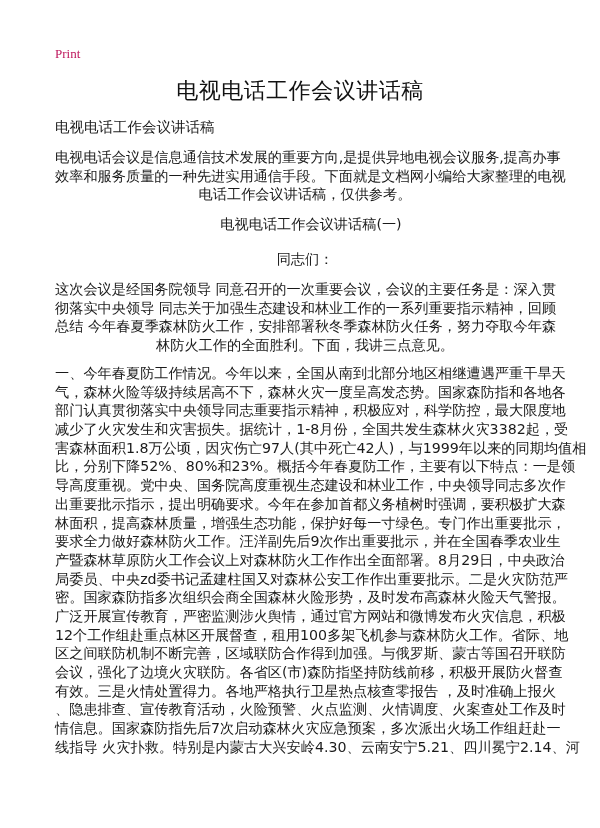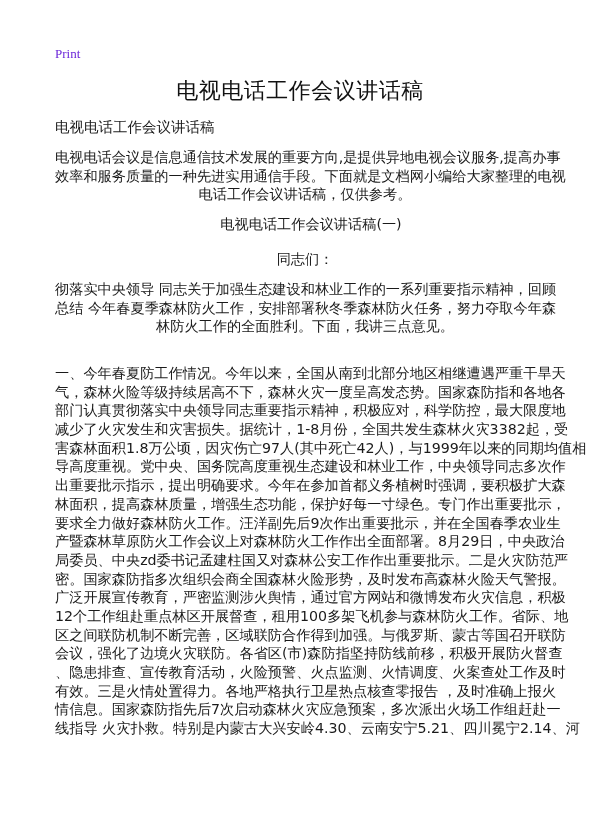--- a/index.html
+++ b/index.html
@@ -20,21 +20,21 @@
       left: 55px;
       top: 0;
       width: 500px;
     }
     .print-label {
       position: absolute;
       top: 46px;
       left: 0;
       font-family: "Liberation Serif", "DejaVu Serif", serif;
       font-size: 13px;
-      color: #6d28d9;
+      color: #be185d;
     }
     .doc-title {
       position: absolute;
       top: 76px;
       left: -55px;
       width: 600px;
       text-align: center;
       font-size: 22px;
       letter-spacing: 0.5px;
       color: #111;
@@ -87,41 +87,43 @@
 
   <div class="para" id="p-heading1">
     <span class="line">电视电话工作会议讲话稿(一)</span>
   </div>
 
   <div class="para" id="p-greeting">
     <span class="line">同志们：</span>
   </div>
 
   <div class="para" id="p-opening">
+    <span class="line">这次会议是经国务院领导 同意召开的一次重要会议，会议的主要任务是：深入贯</span>
     <span class="line">彻落实中央领导 同志关于加强生态建设和林业工作的一系列重要指示精神，回顾</span>
     <span class="line">总结 今年春夏季森林防火工作，安排部署秋冬季森林防火任务，努力夺取今年森</span>
     <span class="line">林防火工作的全面胜利。下面，我讲三点意见。</span>
   </div>
 
   <div class="para" id="p-section1">
     <span class="line">一、今年春夏防工作情况。今年以来，全国从南到北部分地区相继遭遇严重干旱天</span>
     <span class="line">气，森林火险等级持续居高不下，森林火灾一度呈高发态势。国家森防指和各地各</span>
     <span class="line">部门认真贯彻落实中央领导同志重要指示精神，积极应对，科学防控，最大限度地</span>
     <span class="line">减少了火灾发生和灾害损失。据统计，1-8月份，全国共发生森林火灾3382起，受</span>
     <span class="line">害森林面积1.8万公顷，因灾伤亡97人(其中死亡42人)，与1999年以来的同期均值相</span>
+    <span class="line">比，分别下降52%、80%和23%。概括今年春夏防工作，主要有以下特点：一是领</span>
     <span class="line">导高度重视。党中央、国务院高度重视生态建设和林业工作，中央领导同志多次作</span>
     <span class="line">出重要批示指示，提出明确要求。今年在参加首都义务植树时强调，要积极扩大森</span>
     <span class="line">林面积，提高森林质量，增强生态功能，保护好每一寸绿色。专门作出重要批示，</span>
     <span class="line">要求全力做好森林防火工作。汪洋副先后9次作出重要批示，并在全国春季农业生</span>
     <span class="line">产暨森林草原防火工作会议上对森林防火工作作出全面部署。8月29日，中央政治</span>
     <span class="line">局委员、中央zd委书记孟建柱国又对森林公安工作作出重要批示。二是火灾防范严</span>
     <span class="line">密。国家森防指多次组织会商全国森林火险形势，及时发布高森林火险天气警报。</span>
     <span class="line">广泛开展宣传教育，严密监测涉火舆情，通过官方网站和微博发布火灾信息，积极</span>
     <span class="line">12个工作组赴重点林区开展督查，租用100多架飞机参与森林防火工作。省际、地</span>
     <span class="line">区之间联防机制不断完善，区域联防合作得到加强。与俄罗斯、蒙古等国召开联防</span>
     <span class="line">会议，强化了边境火灾联防。各省区(市)森防指坚持防线前移，积极开展防火督查</span>
+    <span class="line">有效。三是火情处置得力。各地严格执行卫星热点核查零报告 ，及时准确上报火</span>
     <span class="line">、隐患排查、宣传教育活动，火险预警、火点监测、火情调度、火案查处工作及时</span>
-    <span class="line">有效。三是火情处置得力。各地严格执行卫星热点核查零报告 ，及时准确上报火</span>
     <span class="line">情信息。国家森防指先后7次启动森林火灾应急预案，多次派出火场工作组赶赴一</span>
     <span class="line">线指导 火灾扑救。特别是内蒙古大兴安岭4.30、云南安宁5.21、四川冕宁2.14、河</span>
   </div>
 
 </div>
 
 </body></html>

